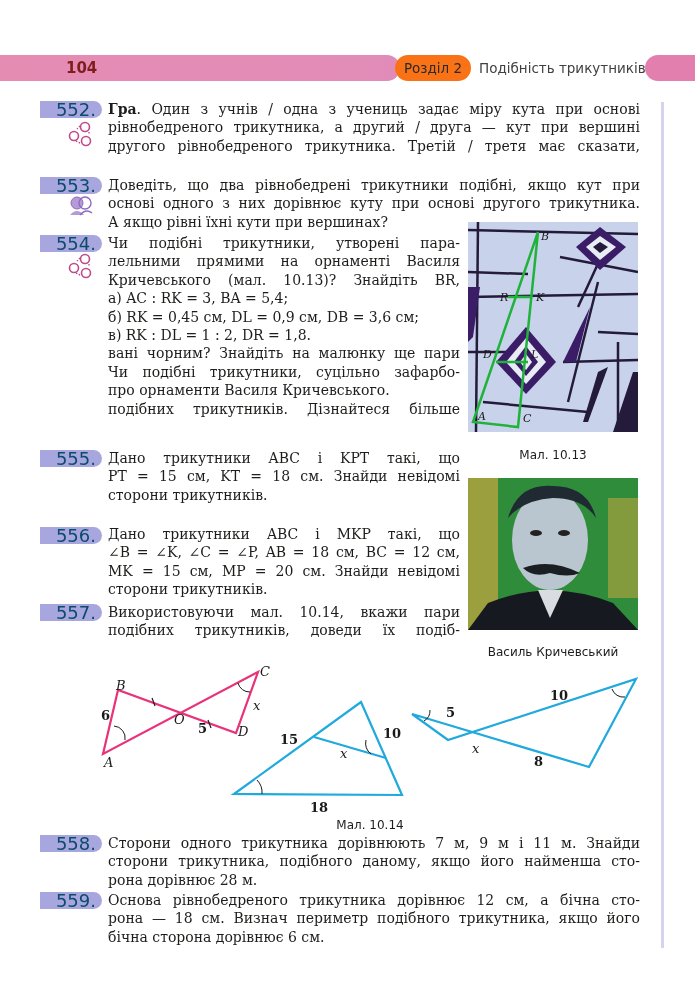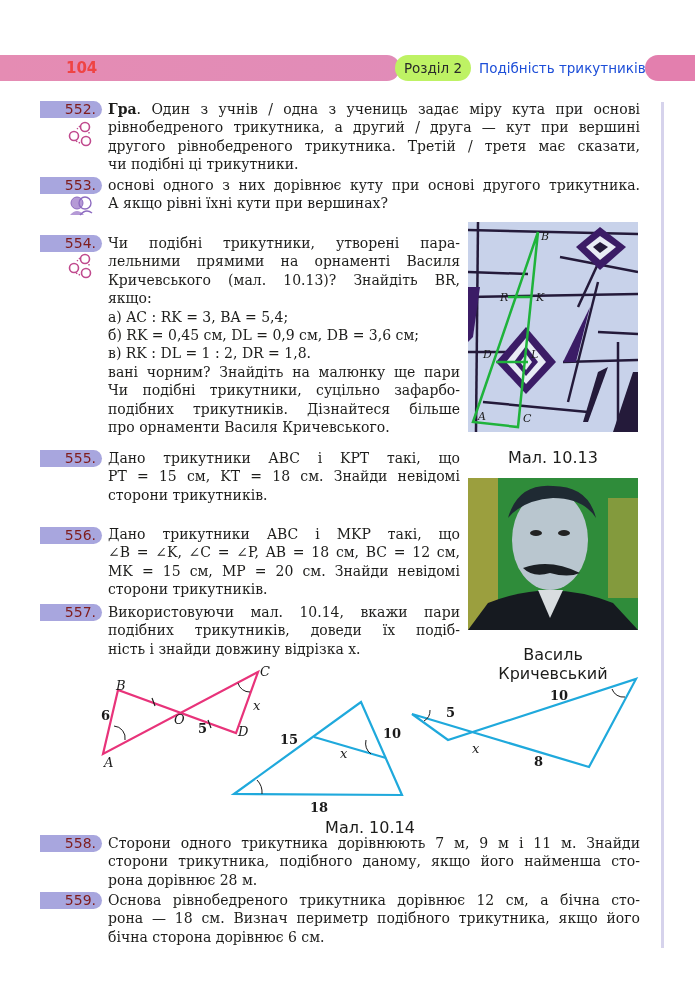--- a/index.html
+++ b/index.html
@@ -1,36 +1,36 @@
 <!DOCTYPE html>
 <html><head>
 <meta charset="utf-8">
 <style>
   html, body { margin:0; padding:0; }
   body { width:695px; height:1006px; background:#ffffff; position:relative; overflow:hidden;
          font-family:"DejaVu Serif", serif; color:#1d1d1b; }
   .header-bar { position:absolute; left:0; top:55px; width:400px; height:26px;
                 background:linear-gradient(90deg,#e58cb3,#e18cb8); border-radius:0 13px 13px 0; }
   .page-num { position:absolute; left:66px; top:59px; font-family:"DejaVu Sans", sans-serif;
-              font-weight:bold; font-size:15px; color:#ef4444; }
-  .chapter-pill { position:absolute; left:395px; top:55px; width:76px; height:26px; background:#bef264;
+              font-weight:bold; font-size:15px; color:#7f1d1d; }
+  .chapter-pill { position:absolute; left:395px; top:55px; width:76px; height:26px; background:#f97316;
                   border-radius:13px; font-family:"DejaVu Sans", sans-serif; font-size:13.5px;
                   color:#2a2a2a; line-height:26px; text-align:center; }
   .chapter-title { position:absolute; left:479px; top:55px; font-family:"DejaVu Sans", sans-serif;
-                   font-size:13.5px; color:#1d4ed8; line-height:26px; }
+                   font-size:13.5px; color:#404040; line-height:26px; }
   .header-end { position:absolute; left:645px; top:55px; width:60px; height:26px; background:#e37fae;
                 border-radius:13px 0 0 13px; }
   .right-rule { position:absolute; left:661px; top:102px; width:3px; height:846px; background:#d6d3ec; }
   .num-badge { position:absolute; left:40px; width:62px; height:17px; background:#a8a6de;
-               border-radius:0 9px 9px 0; font-family:"DejaVu Sans", sans-serif; font-size:14px;
-               color:#7f1d1d; text-align:right; padding-right:6px; box-sizing:border-box; line-height:17px; }
+               border-radius:0 9px 9px 0; font-family:"DejaVu Sans", sans-serif; font-size:18px;
+               color:#0c4a6e; text-align:right; padding-right:6px; box-sizing:border-box; line-height:17px; }
   .para { position:absolute; font-size:14px; line-height:18.4px; text-align:justify; }
   .side-icon { position:absolute; left:68px; }
   .fig { position:absolute; overflow:hidden; }
-  .caption { position:absolute; font-family:"DejaVu Sans", sans-serif; font-size:16px; color:#1d1d1b; text-align:center; }
+  .caption { position:absolute; font-family:"DejaVu Sans", sans-serif; font-size:12px; color:#1d1d1b; text-align:center; }
 </style>
 </head>
 <body>
 
 <div class="header-bar"></div>
 <div class="page-num">104</div>
 <div class="chapter-pill">Розділ 2</div>
 <div class="chapter-title">Подібність трикутників</div>
 <div class="header-end"></div>
 <div class="right-rule"></div>
@@ -39,54 +39,53 @@
 <svg class="side-icon" style="top:121px" width="26" height="26" viewBox="0 0 26 26">
   <circle cx="17" cy="6" r="4.5" fill="none" stroke="#c04a8e" stroke-width="1.6"></circle>
   <circle cx="6" cy="15" r="4.5" fill="none" stroke="#c04a8e" stroke-width="1.6"></circle>
   <circle cx="18" cy="20" r="4.5" fill="none" stroke="#c04a8e" stroke-width="1.6"></circle>
   <path d="M12 5 L9 8 M8 20 L12 22 M21 11 L21 14" stroke="#c04a8e" stroke-width="1.4" stroke-dasharray="1.5 1.5"></path>
 </svg>
 <div class="para" style="left:108px; top:100px; width:532px;">
   <div style="text-align-last:justify"><b>Гра</b><span>. Один з учнів / одна з учениць задає міру кута при основі</span></div>
   <div style="text-align-last:justify">рівнобедреного трикутника, а другий / друга — кут при вершині</div>
   <div style="text-align-last:justify">другого рівнобедреного трикутника. Третій / третя має сказати,</div>
-  <div>чи подібні ці трикутники.</div>
 </div>
 
 <div class="num-badge" style="top:177px">553.</div>
 <svg class="side-icon" style="top:195px" width="26" height="22" viewBox="0 0 26 22">
   <circle cx="9" cy="8" r="6" fill="#b59ad6" stroke="#8d6bc0" stroke-width="1"></circle>
   <circle cx="17" cy="8" r="6" fill="none" stroke="#8d6bc0" stroke-width="1.4"></circle>
   <path d="M2 20 Q9 12 16 20 Z" fill="#b59ad6"></path>
   <path d="M12 20 Q18 13 24 18" fill="none" stroke="#8d6bc0" stroke-width="1.4"></path>
 </svg>
 <div class="para" style="left:108px; top:176px; width:532px;">
+  <div style="text-align-last:justify">Доведіть, що два рівнобедрені трикутники подібні, якщо кут при</div>
   <div style="text-align-last:justify">основі одного з них дорівнює куту при основі другого трикутника.</div>
   <div>А якщо рівні їхні кути при вершинах?</div>
 </div>
 
 <div class="num-badge" style="top:235px">554.</div>
 <svg class="side-icon" style="top:253px" width="26" height="26" viewBox="0 0 26 26">
   <circle cx="17" cy="6" r="4.5" fill="none" stroke="#c04a8e" stroke-width="1.6"></circle>
   <circle cx="6" cy="15" r="4.5" fill="none" stroke="#c04a8e" stroke-width="1.6"></circle>
   <circle cx="18" cy="20" r="4.5" fill="none" stroke="#c04a8e" stroke-width="1.6"></circle>
   <path d="M12 5 L9 8 M8 20 L12 22 M21 11 L21 14" stroke="#c04a8e" stroke-width="1.4" stroke-dasharray="1.5 1.5"></path>
 </svg>
 <div class="para" style="left:108px; top:234px; width:352px;">
   <div style="text-align-last:justify">Чи подібні трикутники, утворені пара-</div>
   <div style="text-align-last:justify">лельними прямими на орнаменті Василя</div>
   <div style="text-align-last:justify">Кричевського (мал. 10.13)? Знайдіть BR,</div>
-  <div>якщо:</div>
   <div>а) AC : RK = 3, BA = 5,4;</div>
   <div>б) RK = 0,45 см, DL = 0,9 см, DB = 3,6 см;</div>
   <div>в) RK : DL = 1 : 2, DR = 1,8.</div>
   <div style="text-align-last:justify">вані чорним? Знайдіть на малюнку ще пари</div>
   <div style="text-align-last:justify">Чи подібні трикутники, суцільно зафарбо-</div>
+  <div>про орнаменти Василя Кричевського.</div>
   <div style="text-align-last:justify">подібних трикутників. Дізнайтеся більше</div>
-  <div>про орнаменти Василя Кричевського.</div>
 </div>
 
 <svg class="fig" style="left:468px; top:222px;" width="170" height="210" viewBox="0 0 170 210">
   <rect width="170" height="210" fill="#c8d2ea"></rect>
   <g stroke="#241a3a" stroke-width="2.5" fill="none">
     <path d="M0 8 L170 12"></path>
       <path d="M0 50 L60 52"></path>
       <path d="M92 35 L170 50"></path>
     <path d="M0 75 L170 72"></path>
       <path d="M0 130 L55 130"></path>
@@ -152,21 +151,20 @@
   <div style="text-align-last:justify">Дано трикутники ABC і MKP такі, що</div>
   <div style="text-align-last:justify">∠B = ∠K, ∠C = ∠P, AB = 18 см, BC = 12 см,</div>
   <div style="text-align-last:justify">MK = 15 см, MP = 20 см. Знайди невідомі</div>
   <div>сторони трикутників.</div>
 </div>
 
 <div class="num-badge" style="top:604px">557.</div>
 <div class="para" style="left:108px; top:603px; width:352px;">
   <div style="text-align-last:justify">Використовуючи мал. 10.14, вкажи пари</div>
   <div style="text-align-last:justify">подібних трикутників, доведи їх подіб-</div>
-  <div>ність і знайди довжину відрізка x.</div>
 </div>
 
 <svg class="fig" style="left:90px; top:662px;" width="560" height="155" viewBox="0 0 560 155">
   <g>
     <path d="M13 92 L28 28 L146 71 L168 10 Z" fill="none" stroke="#e8337a" stroke-width="2.2"></path>
     <path d="M24 64 A12 12 0 0 1 35 78" fill="none" stroke="#1a1a1a" stroke-width="1"></path>
     <path d="M148 21 A12 12 0 0 0 160 30" fill="none" stroke="#1a1a1a" stroke-width="1"></path>
     <path d="M62 36 L65 44" stroke="#1a1a1a" stroke-width="1.2"></path>
     <path d="M118 58 L121 66" stroke="#1a1a1a" stroke-width="1.2"></path>
     <g font-family="DejaVu Serif, serif" font-size="13" fill="#1a1a1a">

